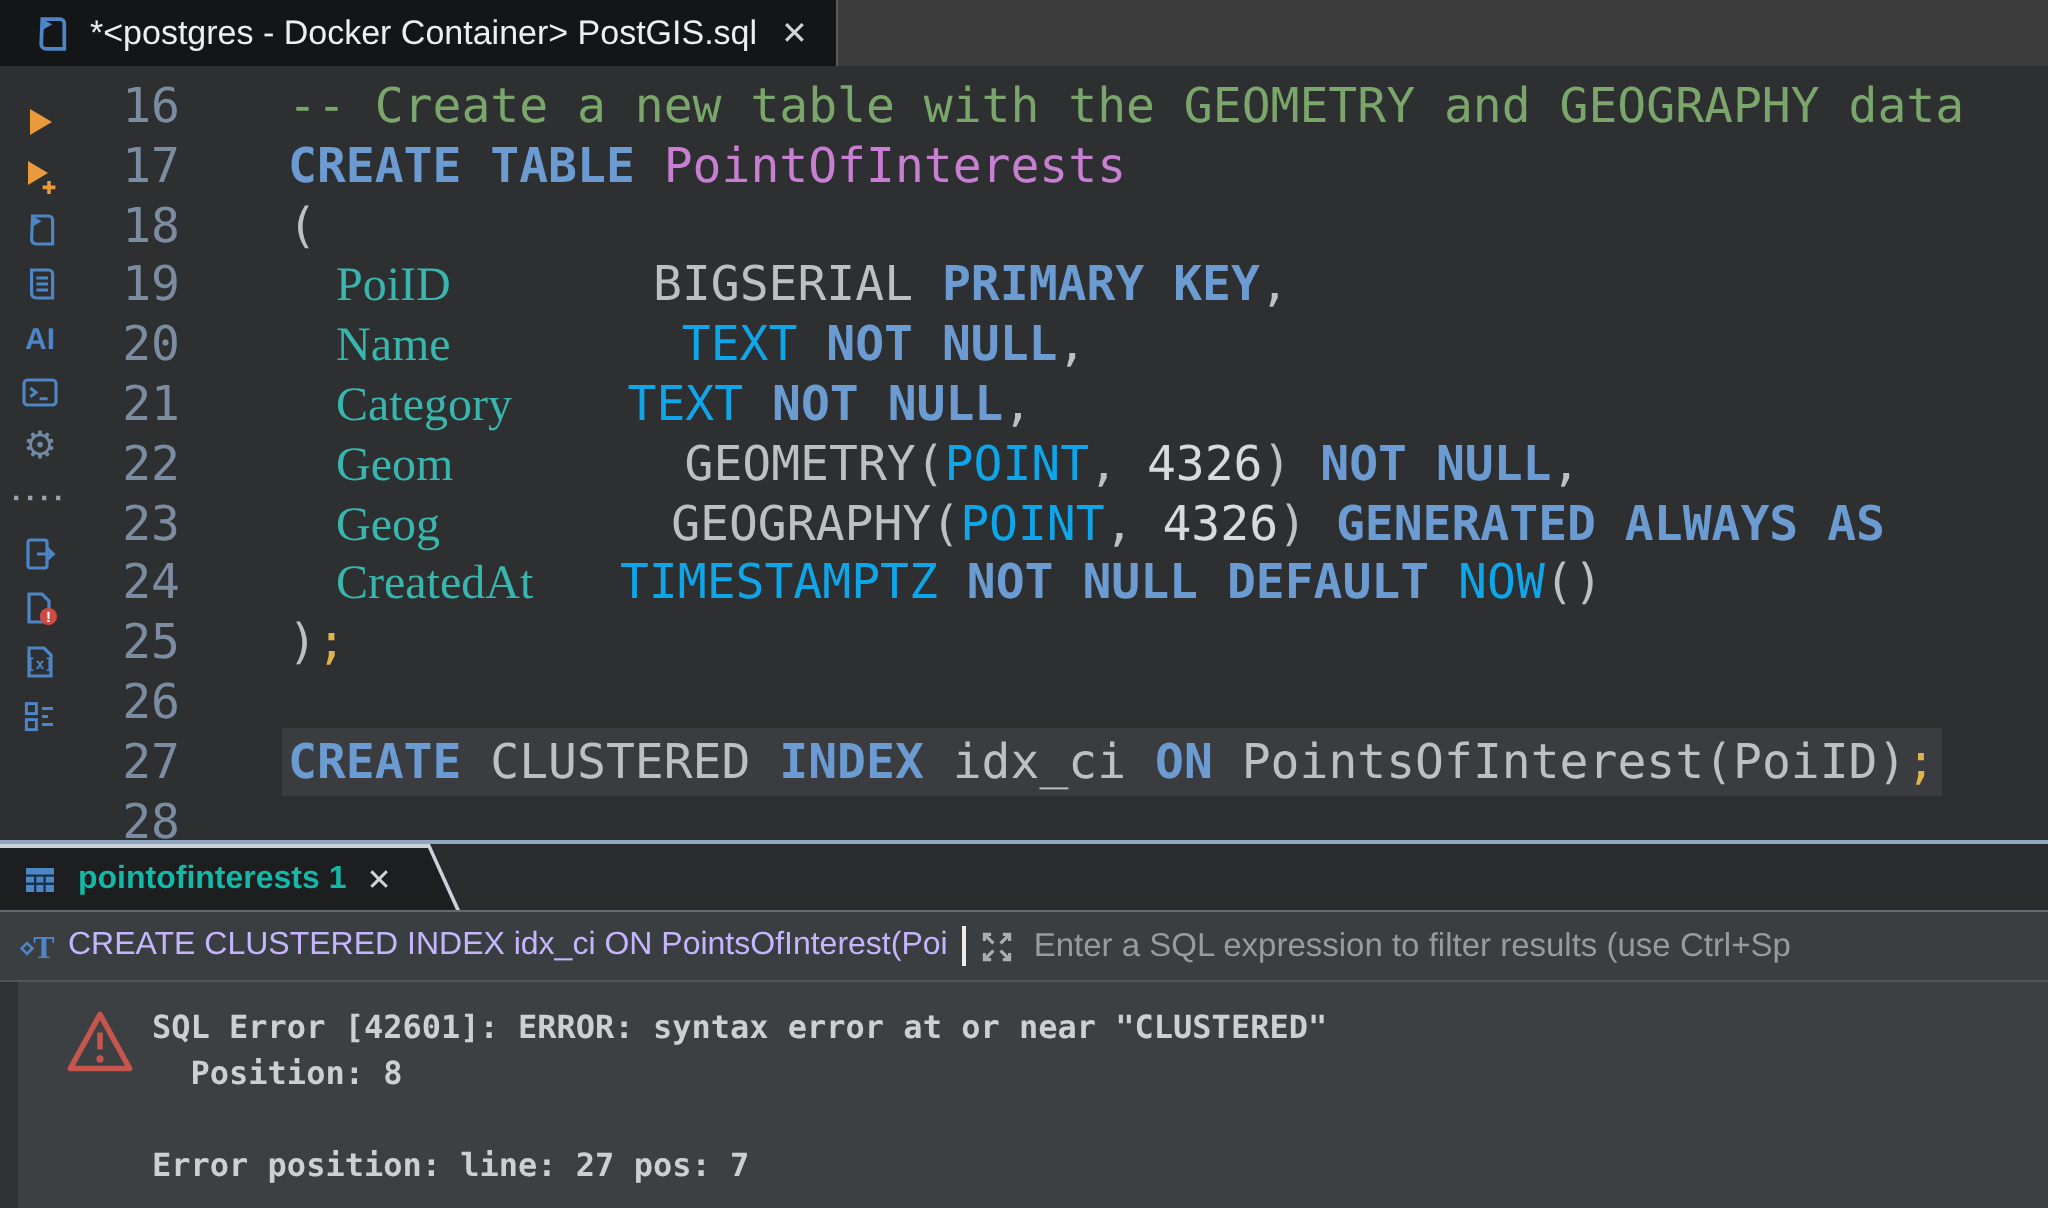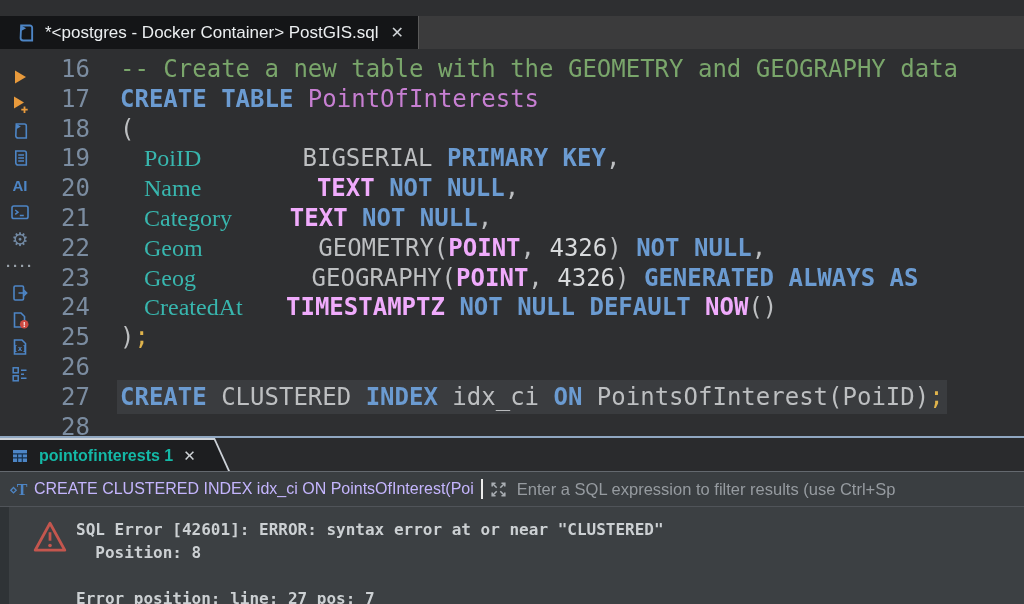--- a/index.html
+++ b/index.html
@@ -4,48 +4,48 @@
 <style>
   * { box-sizing: border-box; }
   html,body { margin:0; padding:0; }
   body {
     width:1024px; height:604px; overflow:hidden;
     background:#2e2f31; font-family:"Liberation Sans", sans-serif;
   }
   .screen { width:1024px; height:604px; display:flex; flex-direction:column; }
 
   
-  .tabbar { height:33px; background:#3b3b3c; display:flex; flex:none;margin-top:16px; }
+  .tabbar { height:33px; background:#3b3b3c; display:flex; flex:none; }
   .etab {
     height:33px; background:#141517; display:flex; align-items:center;
     padding:0 14px 0 14px; border-right:1px solid #5a5a5a;
   }
   .etab .ticon { margin-right:9px; display:inline-flex; }
   .etab-title { color:#eceff1; font-size:17px; white-space:pre; }
   .tab-close { color:#cfd3d6; font-size:16px; margin-left:12px; font-family:"DejaVu Sans",sans-serif; cursor:default; }
 
   
   .main { height:387px; flex:none; display:flex; overflow:hidden; }
   .sidebar { width:40px; flex:none; background:#2e2f31; padding-top:14px; }
   .sb-item { width:40px; height:27px; display:flex; align-items:center; justify-content:center; }
   .sb-dots { color:#9aa3ab; font-weight:bold; font-size:15px; letter-spacing:2px; line-height:10px; }
   .sb-gear { color:#7289a3; font-size:19px; font-family:"DejaVu Sans",sans-serif; }
 
   .editor { flex:1; overflow:hidden; padding-top:6px;
     font-family:"DejaVu Sans Mono", monospace; font-size:24px; }
-  .line { display:flex; height:29.8px; line-height:29.8px; white-space:pre; }
+  .line { display:flex; height:29.8px; line-height:29.8px; white-space:pre;gap:24px; }
   .lnum { width:50px; flex:none; text-align:right; color:#7b8ca0; }
   .lcode { padding-left:30px; white-space:pre; }
   .stmt-hl { background:#3a3c3f; box-shadow:0 0 0 3px #3a3c3f; }
   .tk-cm { color:#7aa66b; }
   .tk-kw { color:#6b9bd1; font-weight:bold; }
   .tk-tn { color:#c77fd2; }
   .tk-cn { color:#38b6ae;font-family:Liberation Serif, serif; }
   .tk-df { color:#bdbfc1; }
-  .tk-ty { color:#f0abfc; font-weight:bold;margin-top:40px; }
+  .tk-ty { color:#0ea5e9; font-weight:normal;margin-top:40px; }
   .tk-nu { color:#d8dadc; }
   .tk-pu { color:#e0b44c; }
 
   
   .results-topline { height:2px; background:#90a7c1; flex:none; }
   .rtabbar { height:33px; background:#2a2b2d; position:relative; flex:none; }
   .rtab { position:absolute; left:0; top:0; height:33px; width:230px; }
   .rtab-outer { position:absolute; inset:0;
     clip-path:polygon(0 0, calc(100% - 15px) 0, 100% 100%, 0 100%);
     background:#cdd2d8; }

